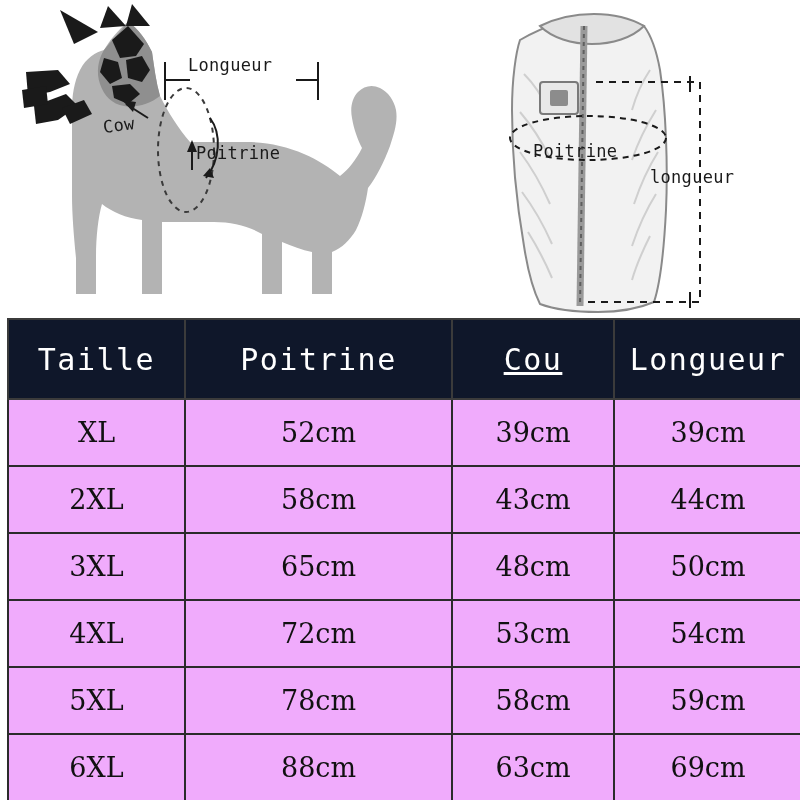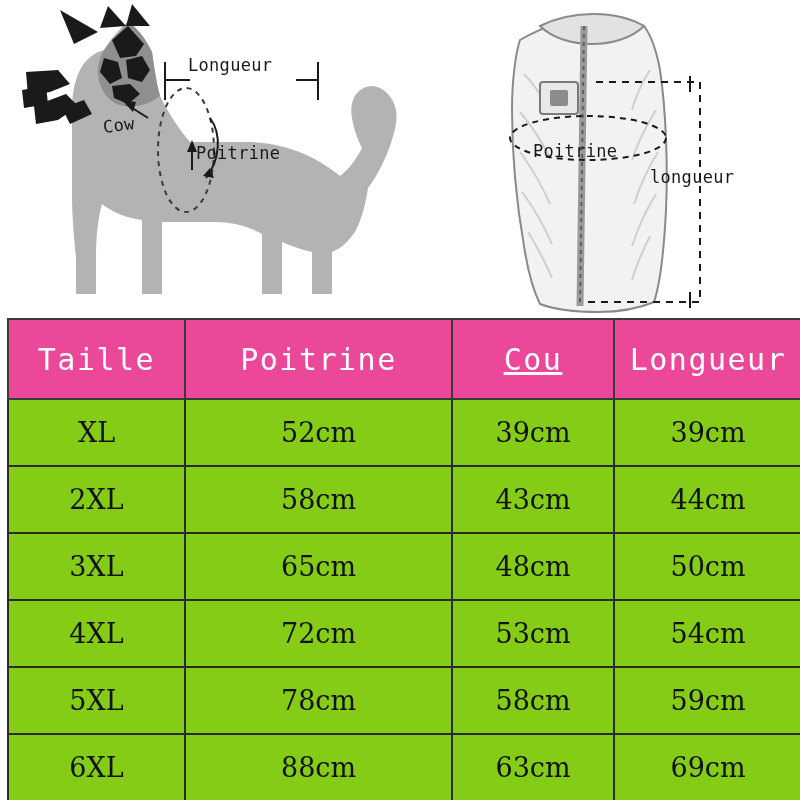--- a/index.html
+++ b/index.html
@@ -55,35 +55,35 @@
     border-collapse: collapse;
     table-layout: fixed;
   }
   .size-table td, .size-table th {
     border: 2px solid #2b2b2b;
     text-align: center;
     padding: 0;
     margin: 0;
   }
   .size-table thead th {
-    background: #ec4899;
+    background: #0f172a;
     color: #ffffff;
     height: 78px;
     font-family: "DejaVu Sans Mono", monospace;
     font-weight: normal;
     font-size: 30px;
     letter-spacing: 1.5px;
     border-color: #3b3b3b;
   }
   .size-table thead th.col-sep {
     border-left: 2px solid #ffffff;
   }
   .size-table tbody td {
     height: 65px;
-    background: #84cc16;
+    background: #f0abfc;
     color: #111111;
     font-family: "DejaVu Serif", serif;
     font-size: 27px;
   }
   .col-1 { width: 175px; }
   .col-2 { width: 265px; }
   .col-3 { width: 160px; text-decoration: underline; }
   .col-4 { width: 186px; }
 </style>
 </head>

